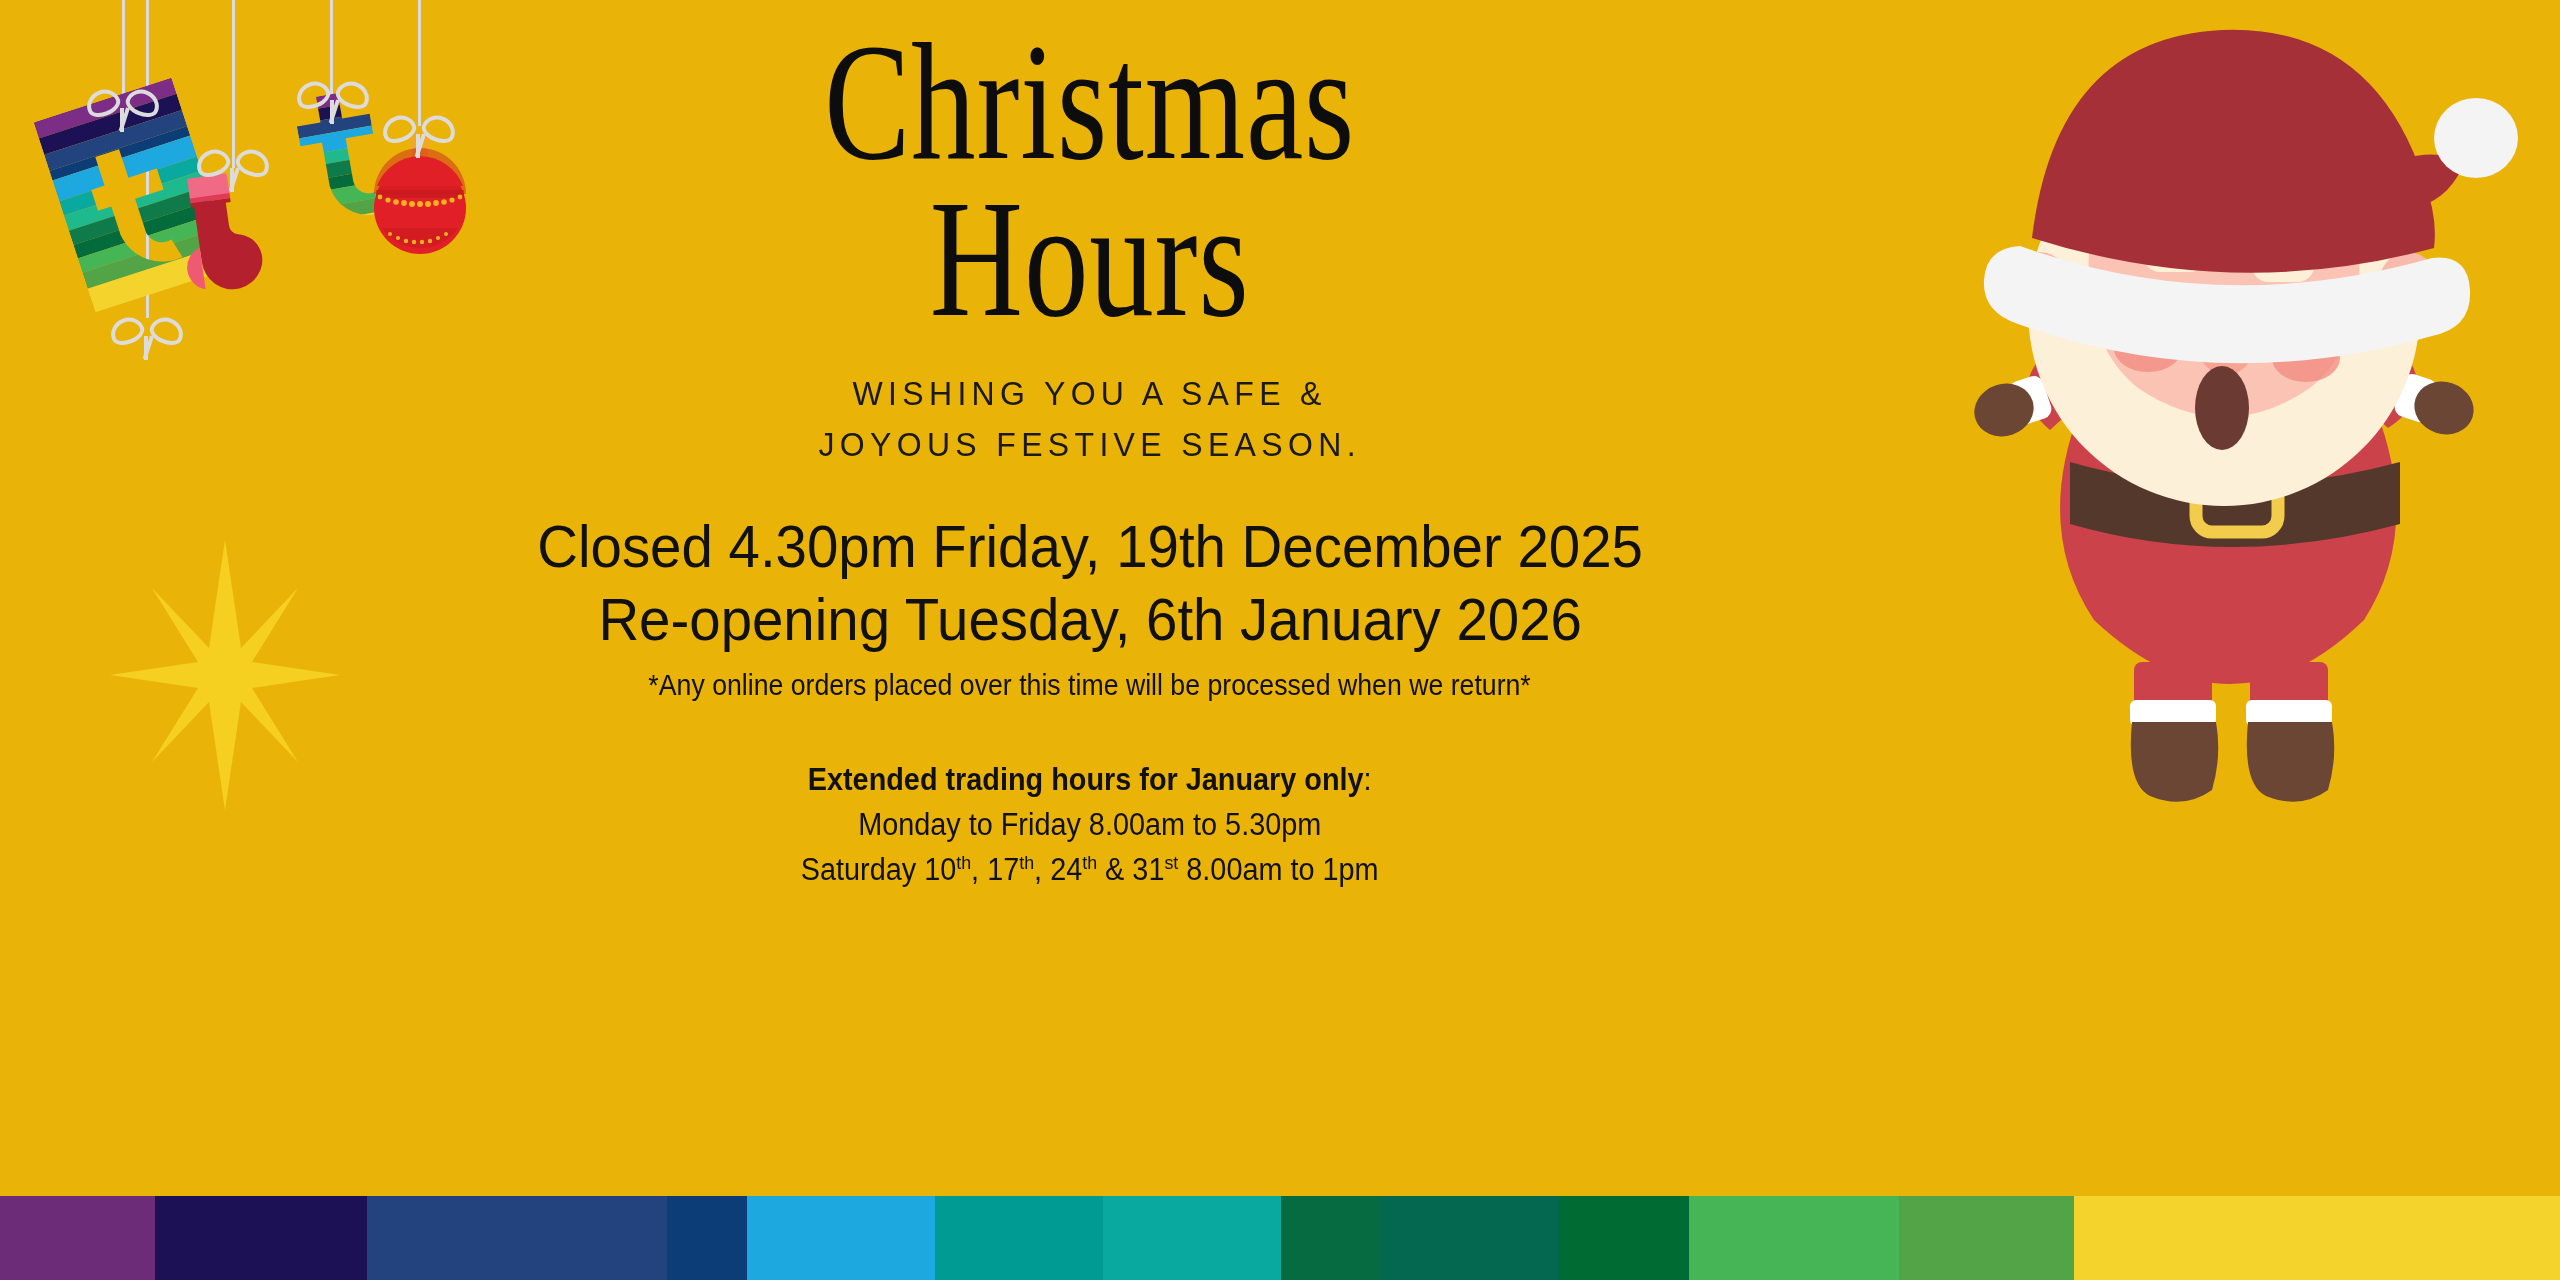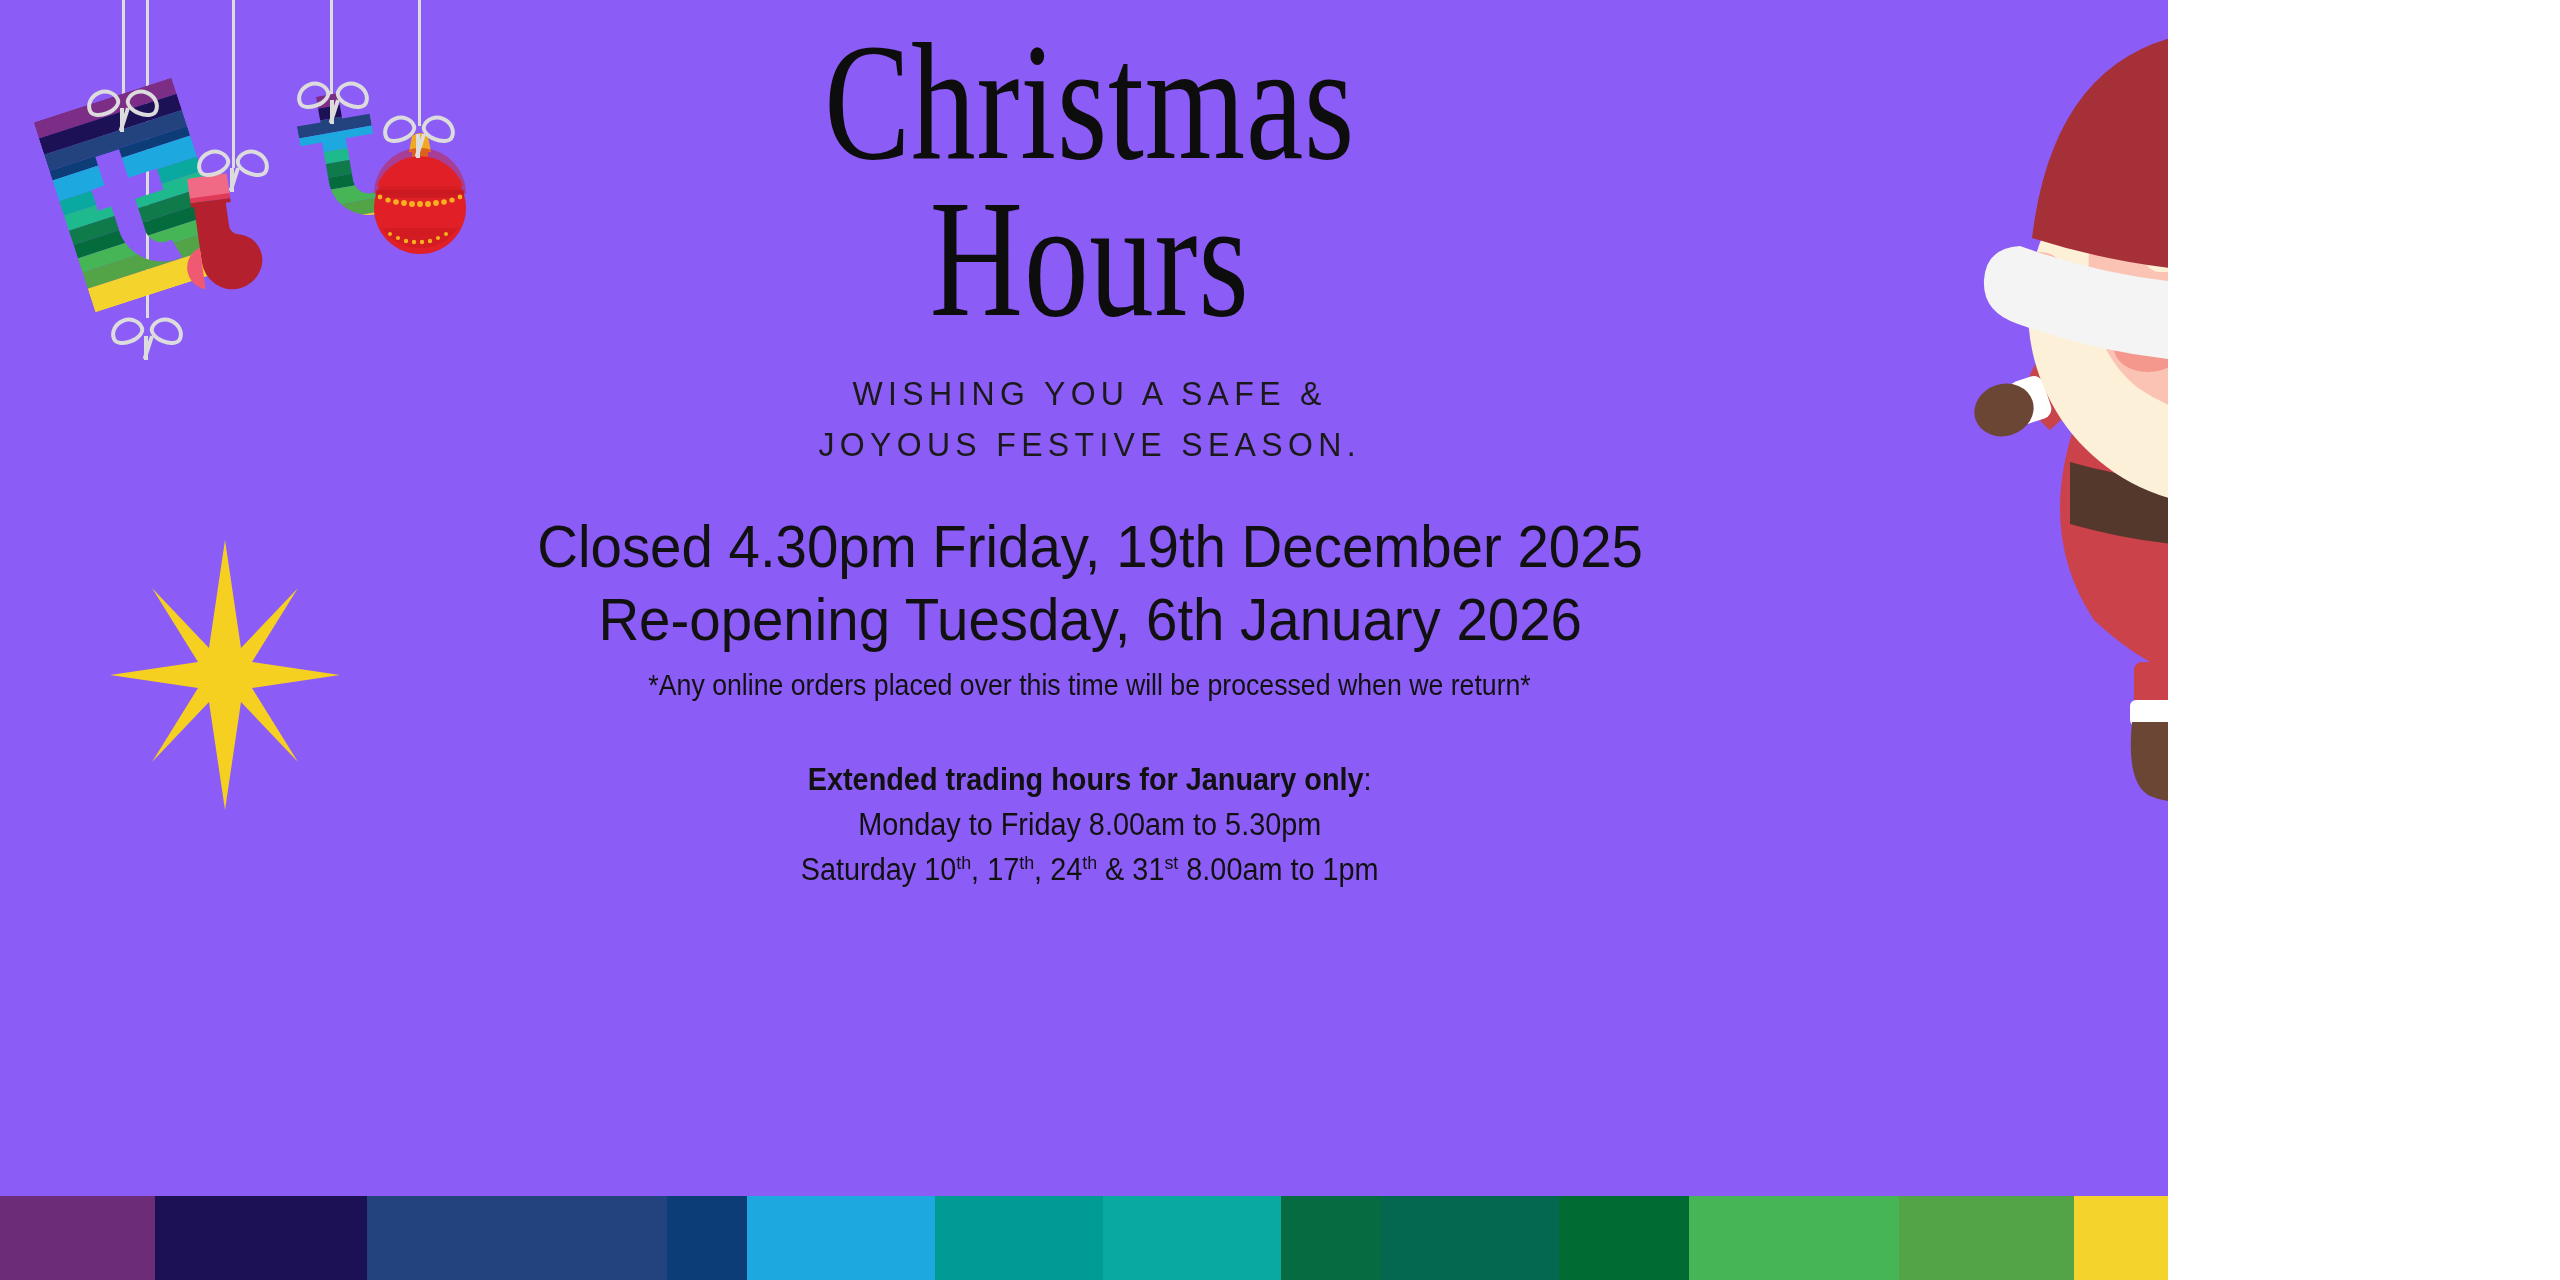--- a/index.html
+++ b/index.html
@@ -1,20 +1,20 @@
 <!DOCTYPE html>
 <html><head>
 <meta charset="utf-8">
 <style>
   html,body{margin:0;padding:0;}
   body{
     width:2560px;height:1280px;overflow:hidden;background:#ffffff;
     font-family:"Liberation Sans", sans-serif;
   }
-  .banner{position:relative;width:2168px;height:1280px;background:#8b5cf6;overflow:hidden;}
+  .banner{position:relative;width:2560px;height:1280px;background:#eab308;overflow:hidden;}
 
   
   .string{position:absolute;width:3px;background:#dcdcdc;top:0;}
 
   .bow{position:absolute;width:74px;height:44px;}
   .bow .loop{
     position:absolute;top:4px;width:34px;height:26px;
     border:4px solid #dcdcdc;border-radius:50% 50% 50% 50%/60% 60% 40% 40%;
     box-sizing:border-box;background:transparent;
   }

